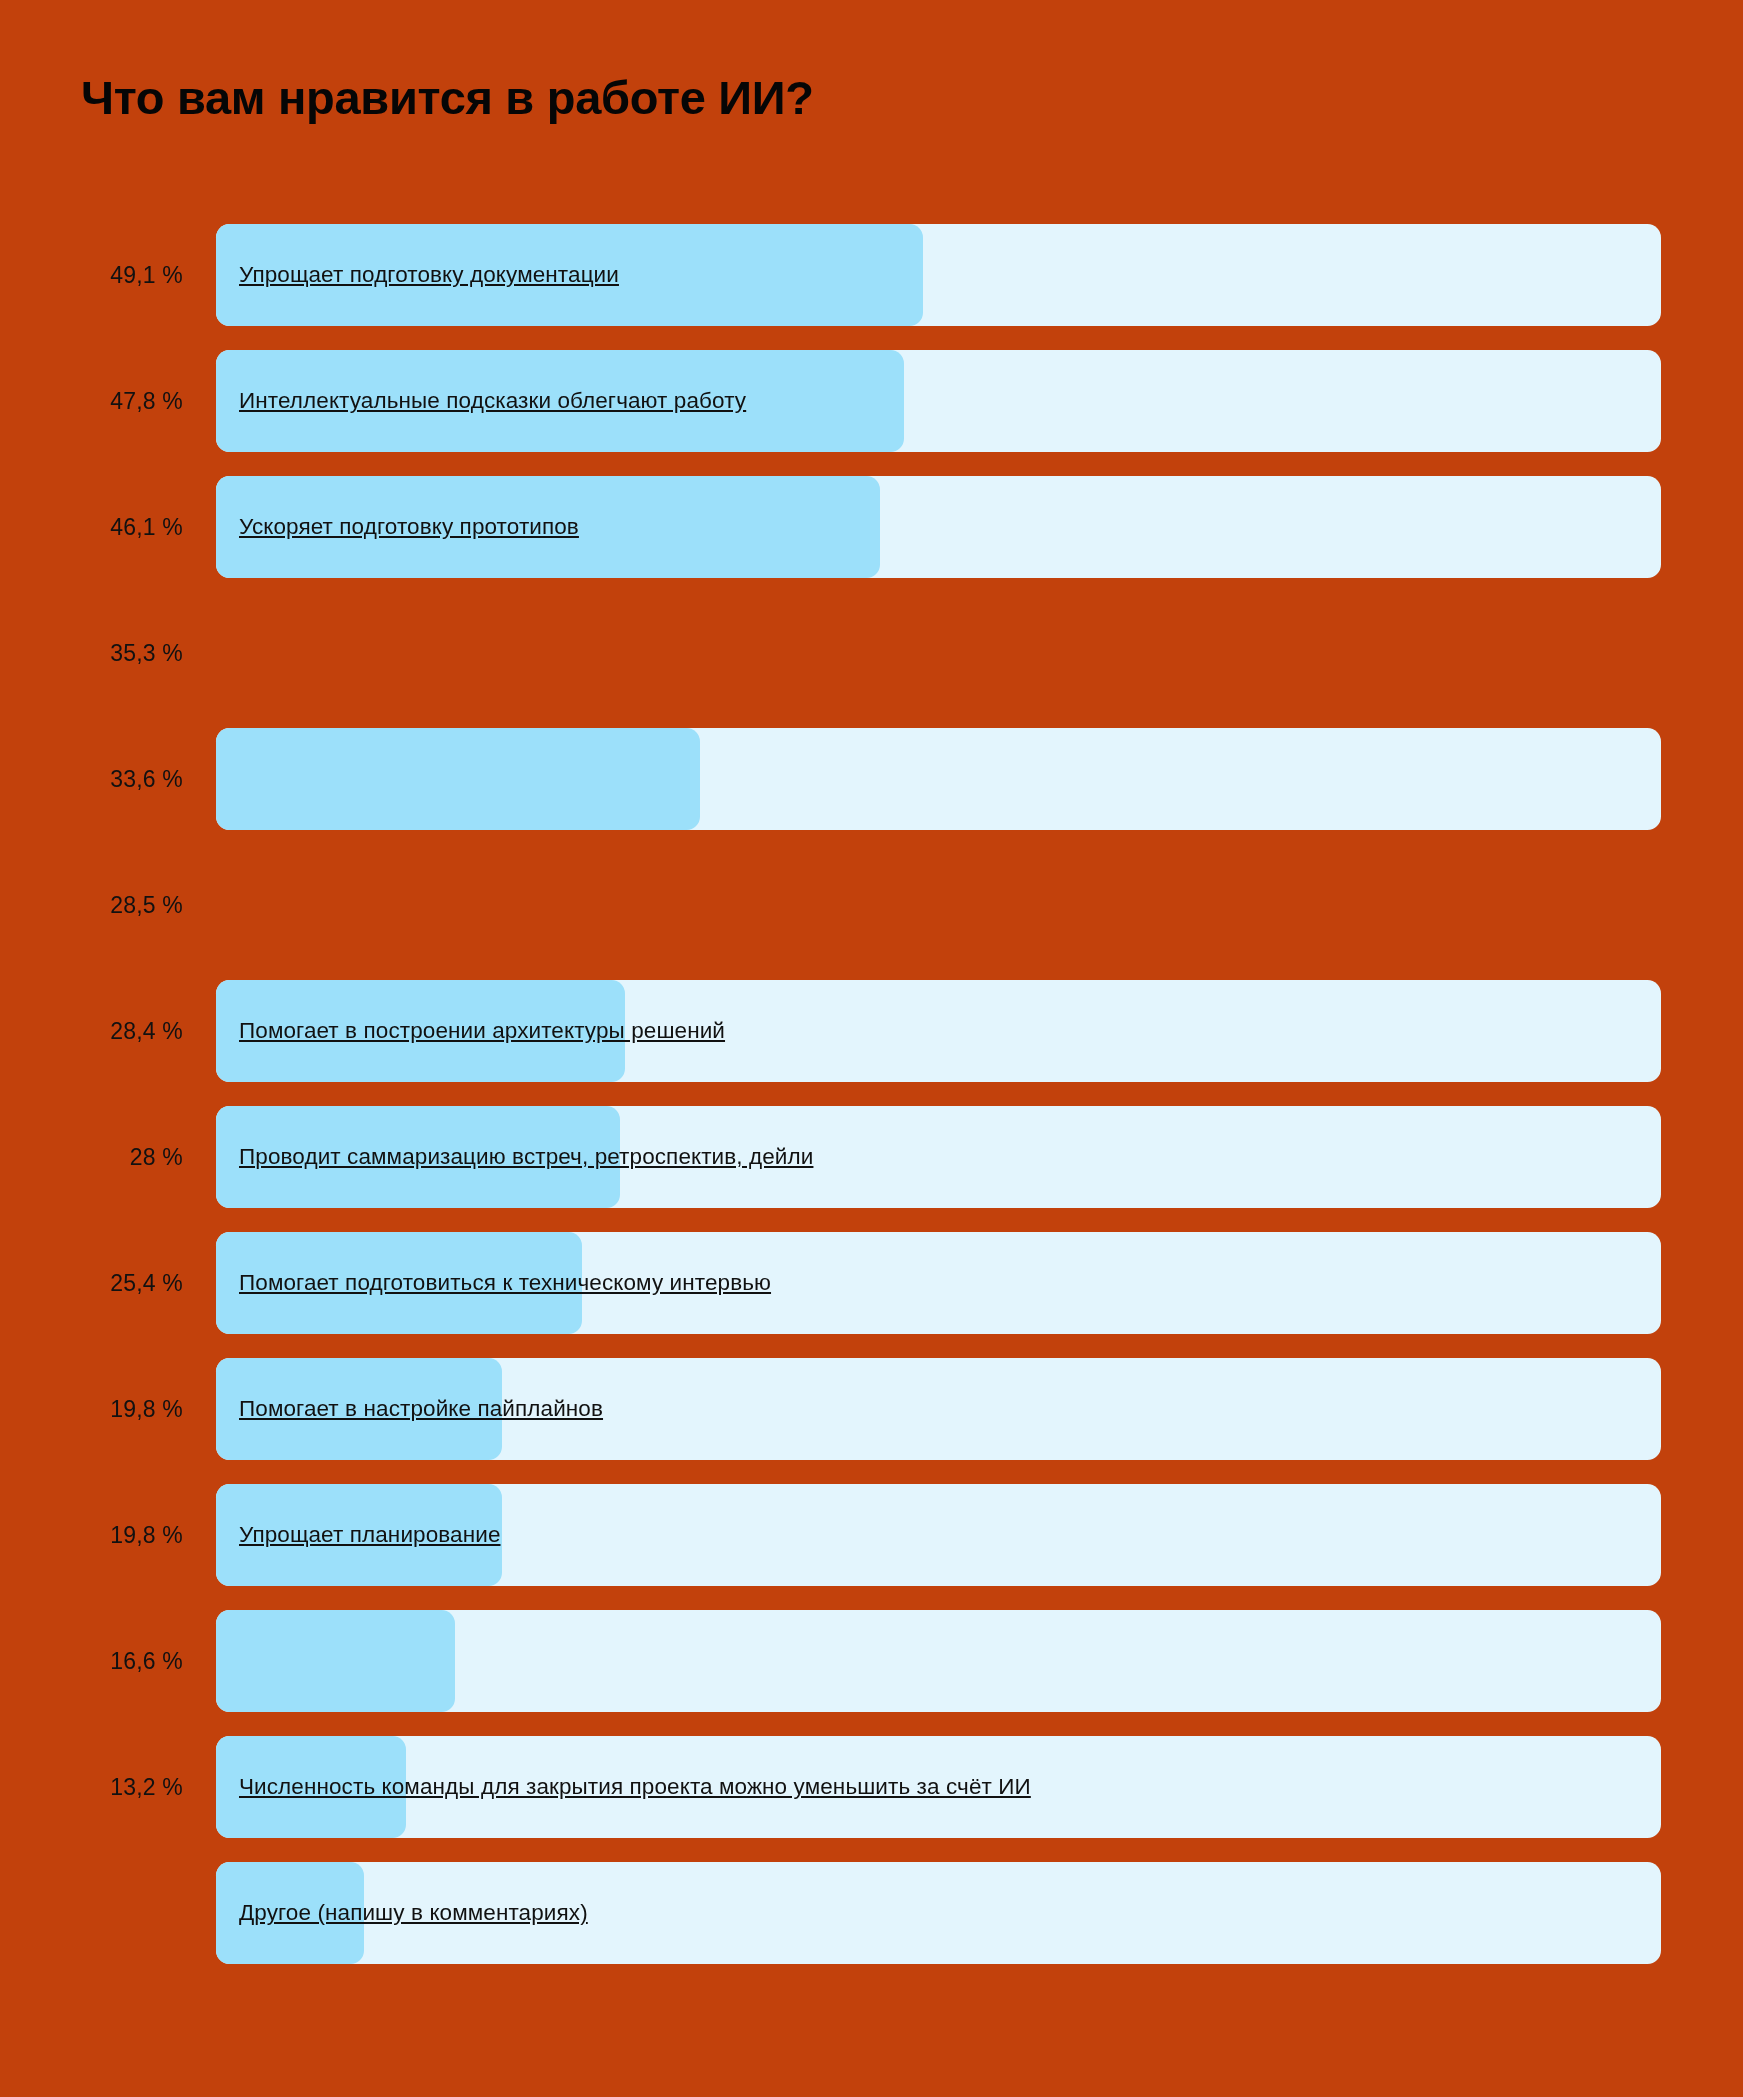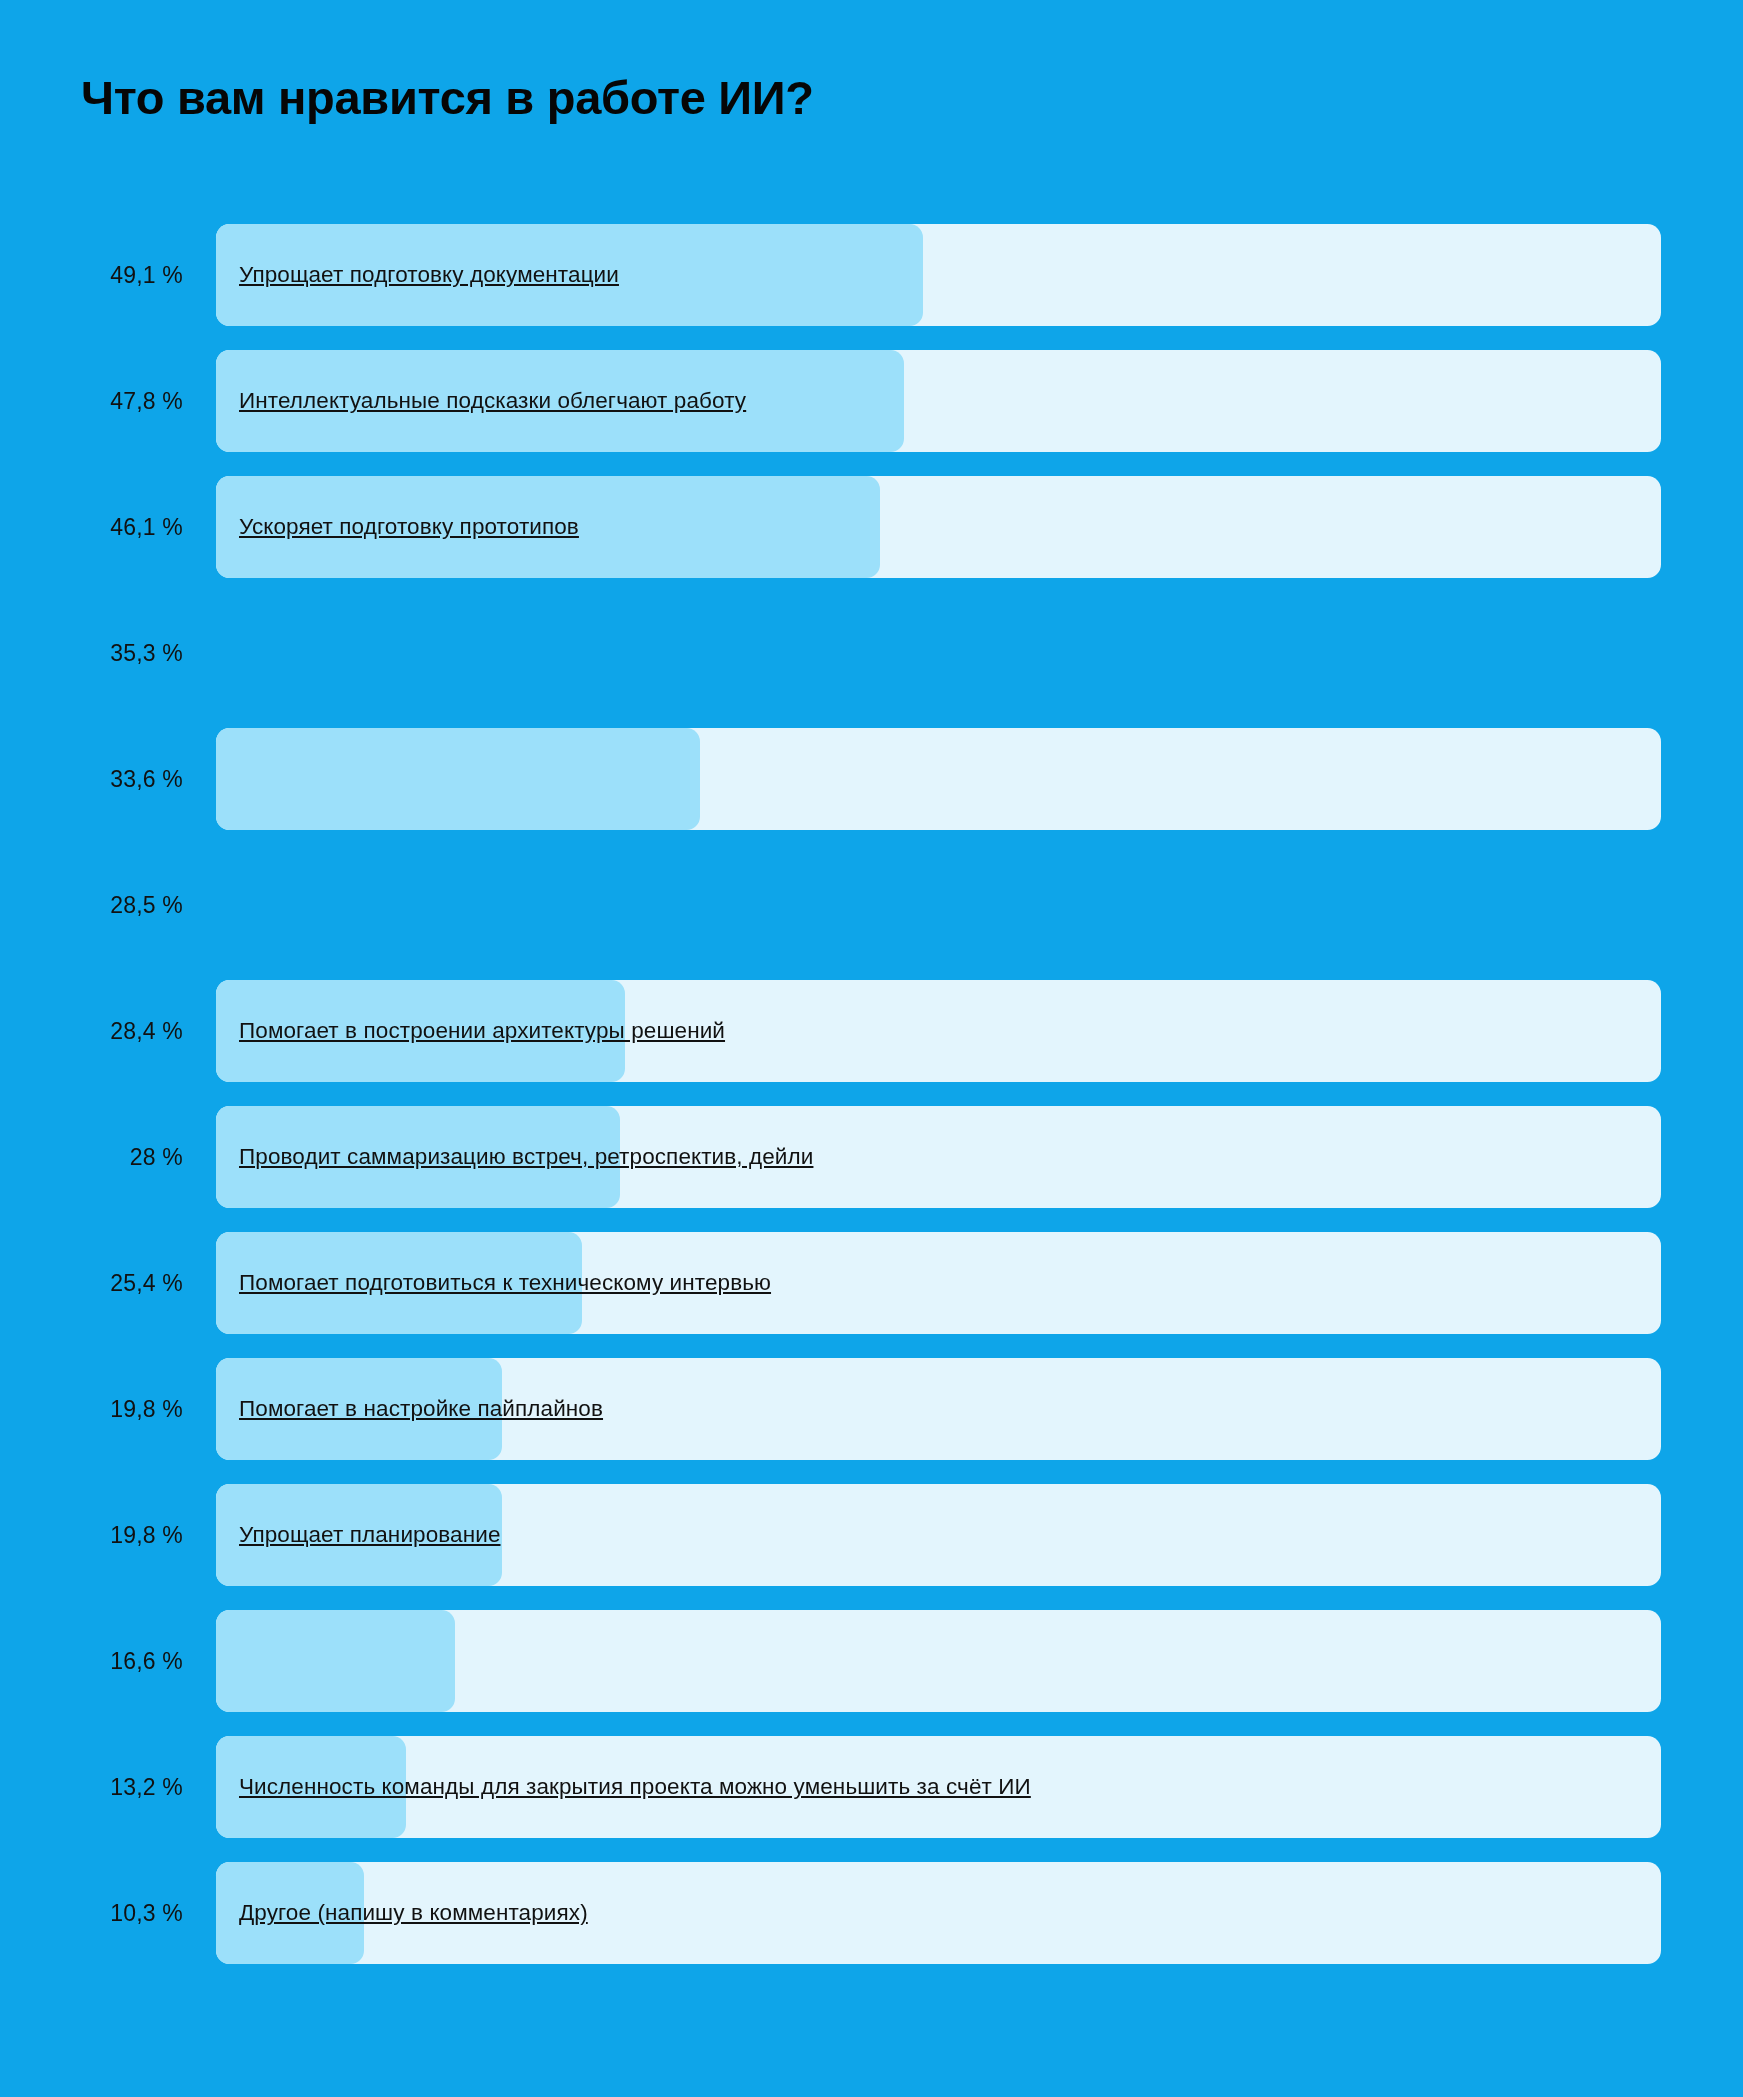--- a/index.html
+++ b/index.html
@@ -13,21 +13,21 @@
     height: 2097px;
     font-family: "Liberation Sans", "DejaVu Sans", sans-serif;
     -webkit-font-smoothing: antialiased;
     position: relative;
     overflow: hidden;
   }
 
   .page {
     position: absolute;
     inset: 0;
-    background: #0ea5e9;
+    background: #c2410c;
     display: flex;
     flex-direction: column;
   }
 
   
   .chart-title {
     position: absolute;
     left: 81px;
     top: 72px;
     font-size: 47px;
@@ -188,21 +188,20 @@
         </div>
       </div>
       <div class="bar-row">
         <div class="value-label">13,2 %</div>
         <div class="bar-track">
           <div class="bar-fill" style="width: 190px;"></div>
           <div class="bar-label">Численность команды для закрытия проекта можно уменьшить за счёт ИИ</div>
         </div>
       </div>
       <div class="bar-row">
-        <div class="value-label">10,3 %</div>
         <div class="bar-track">
           <div class="bar-fill" style="width: 148px;"></div>
           <div class="bar-label">Другое (напишу в комментариях)</div>
         </div>
       </div>
     </div>
 
 </div>
 
 

